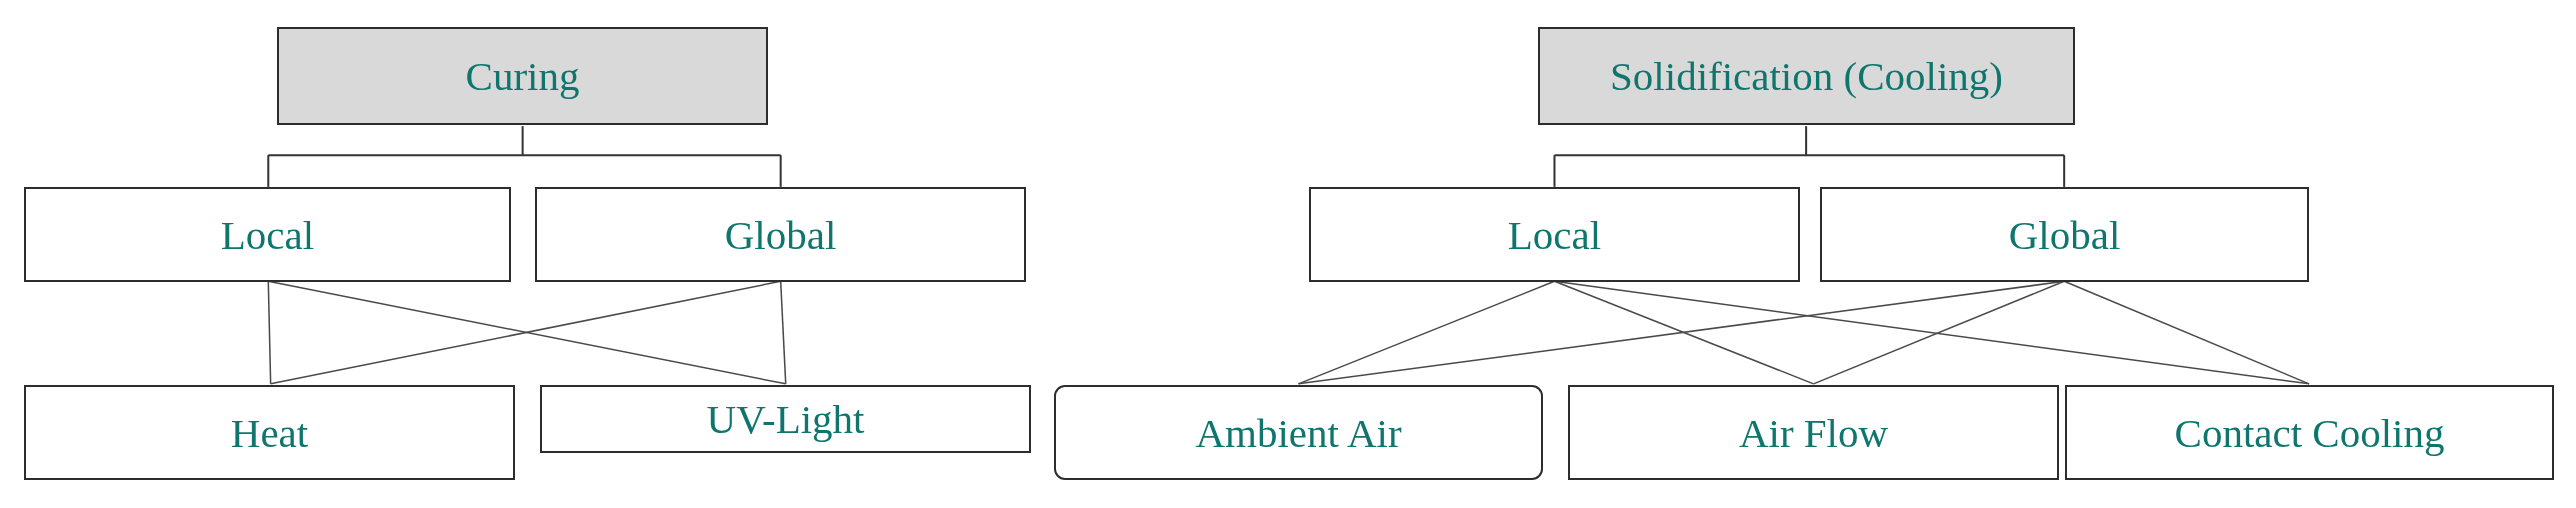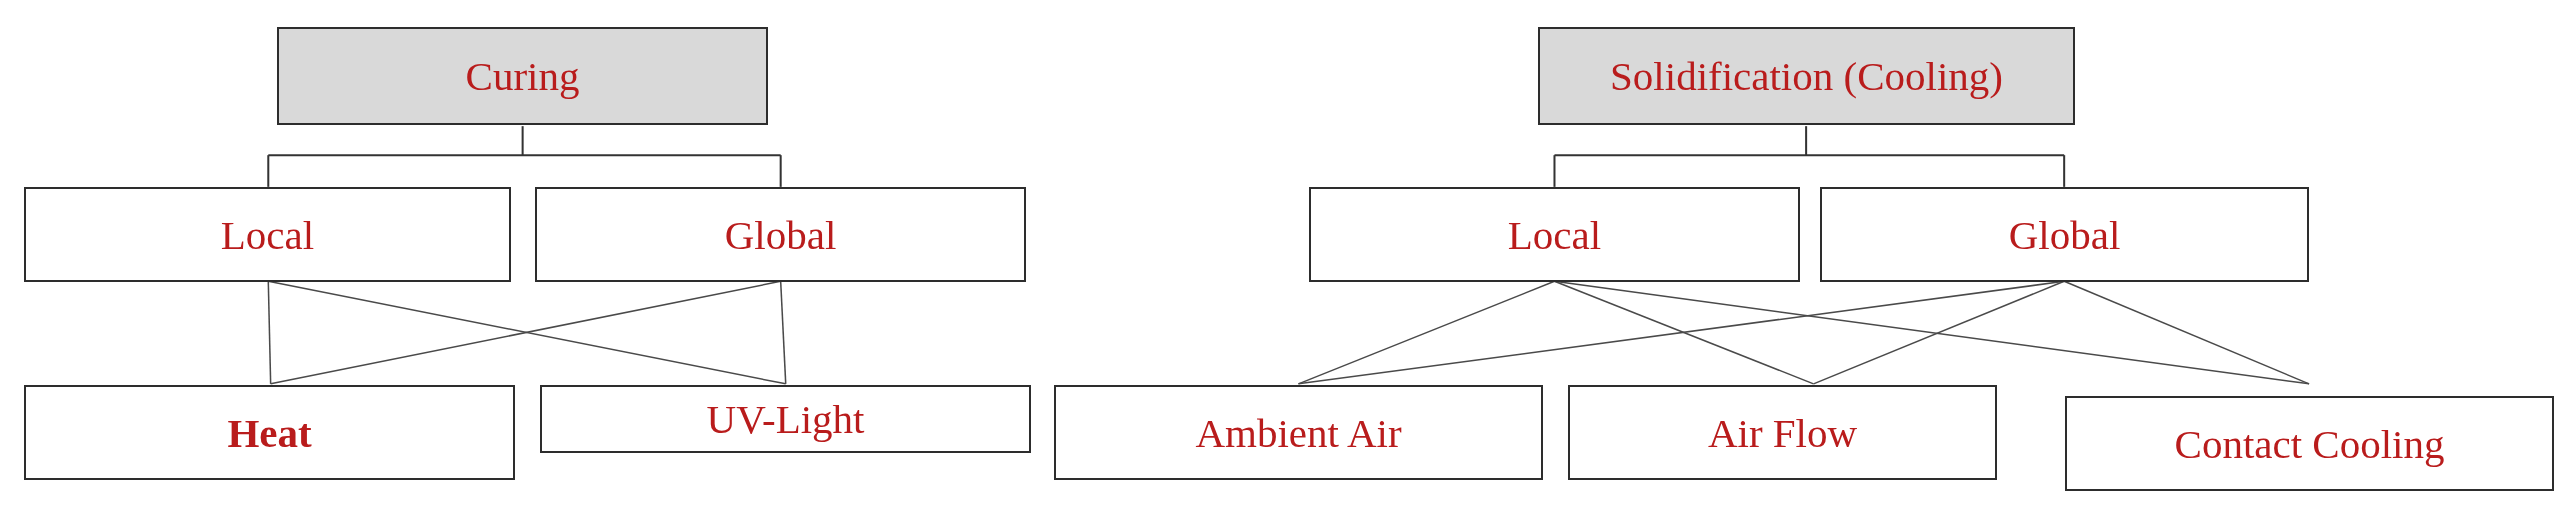--- a/index.html
+++ b/index.html
@@ -21,40 +21,40 @@
     position: absolute;
     box-sizing: border-box;
     border: 2px solid #2d2d2d;
     border-top-width: 2.7px;
     border-bottom-width: 2.7px;
     background: #ffffff;
     display: flex;
     align-items: center;
     justify-content: center;
     font-size: 41px;
-    color: #b91c1c;
+    color: #0f766e;
     white-space: nowrap;
     text-align: center;
   }
   .node.root { background: #d9d9d9; }
 
   
   #curing-root    { left: 277px;  top: 27px;  width: 491px; height: 98px; }
   #curing-local   { left: 24px;   top: 187px; width: 487px; height: 95px; }
   #curing-global  { left: 535px;  top: 187px; width: 491px; height: 95px; }
-  #curing-heat    { left: 24px;   top: 385px; width: 491px; height: 95px; font-weight: bold; }
+  #curing-heat    { left: 24px;   top: 385px; width: 491px; height: 95px; }
   #curing-uv      { left: 540px;  top: 385px; width: 491px; height: 68px; }
 
   
   #solid-root     { left: 1538px; top: 27px;  width: 537px; height: 98px; text-align: right; }
   #solid-local    { left: 1309px; top: 187px; width: 491px; height: 95px; }
   #solid-global   { left: 1820px; top: 187px; width: 489px; height: 95px; }
-  #solid-ambient  { left: 1054px; top: 385px; width: 489px; height: 95px; }
-  #solid-airflow  { left: 1568px; top: 385px; width: 429px; height: 95px; }
-  #solid-contact  { left: 2065px; top: 396px; width: 489px; height: 95px; }
+  #solid-ambient  { left: 1054px; top: 385px; width: 489px; height: 95px; border-radius: 11px; }
+  #solid-airflow  { left: 1568px; top: 385px; width: 491px; height: 95px; }
+  #solid-contact  { left: 2065px; top: 385px; width: 489px; height: 95px; }
 </style>
 </head>
 <body>
 
 <div class="canvas">
 
   <svg class="connectors" viewBox="0 0 3816 753" fill="none" stroke="#4a4a4a" stroke-linecap="butt">
 
     <g stroke="#333333" stroke-width="3">
       <path d="M773.5 187 L773.5 230"></path>

